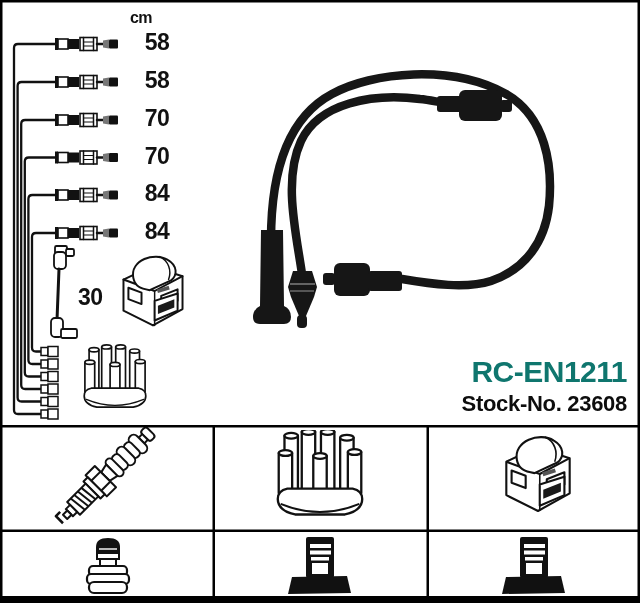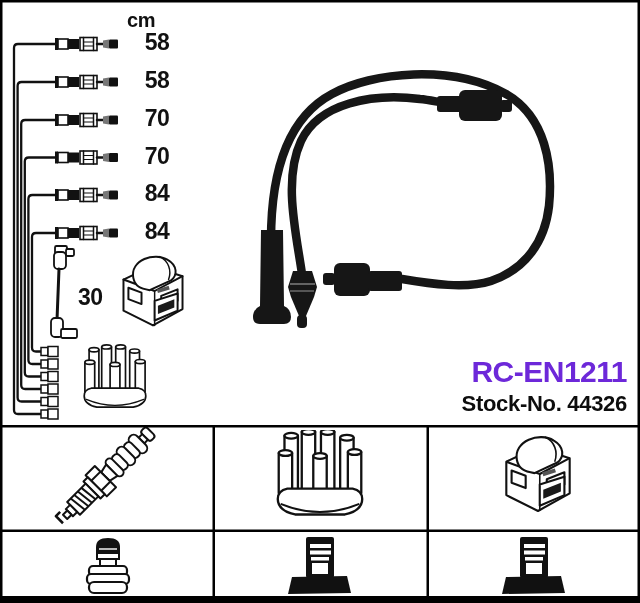--- a/index.html
+++ b/index.html
@@ -4,23 +4,23 @@
 <style>
   html,body{margin:0;padding:0;background:#e8e8e8;}
   #stage{
     position:relative;width:640px;height:603px;background:#ffffff;
     font-family:"Liberation Sans", sans-serif;overflow:hidden;
   }
   #art{position:absolute;left:0;top:0;z-index:1;}
   .lbl{position:absolute;z-index:2;color:#111;font-weight:700;text-align:center;
        letter-spacing:-0.5px;line-height:1;}
   .len{left:128px;width:58px;font-size:23px;}
-  .unit{left:112px;top:10px;width:58px;font-size:20px;}
+  .unit{left:112px;top:10px;width:58px;font-size:16px;}
   .coilLen{left:72px;top:286px;width:42px;font-size:23px;text-align:left;padding-left:6px;}
-  .pn{position:absolute;z-index:2;right:13px;top:355px;color:#6d28d9;font-weight:700;
+  .pn{position:absolute;z-index:2;right:13px;top:355px;color:#0f766e;font-weight:700;
       font-size:30px;text-align:right;letter-spacing:-0.5px;}
   .stock{position:absolute;z-index:2;right:13px;top:391px;color:#0d0d0d;font-weight:700;
       font-size:22px;text-align:right;letter-spacing:-0.3px;}
 </style>
 </head>
 <body>
 
 <div id="stage">
 
   <svg id="art" width="640" height="603" viewBox="0 0 640 603">
@@ -234,14 +234,14 @@
   <div class="lbl len" style="top:31px">58</div>
   <div class="lbl len" style="top:69px">58</div>
   <div class="lbl len" style="top:107px">70</div>
   <div class="lbl len" style="top:144.5px">70</div>
   <div class="lbl len" style="top:182px">84</div>
   <div class="lbl len" style="top:220px">84</div>
 
   <div class="lbl coilLen">30</div>
 
   <div class="pn">RC-EN1211</div>
-  <div class="stock">Stock-No. 44326</div>
+  <div class="stock">Stock-No. 23608</div>
 </div>
 
 </body></html>

